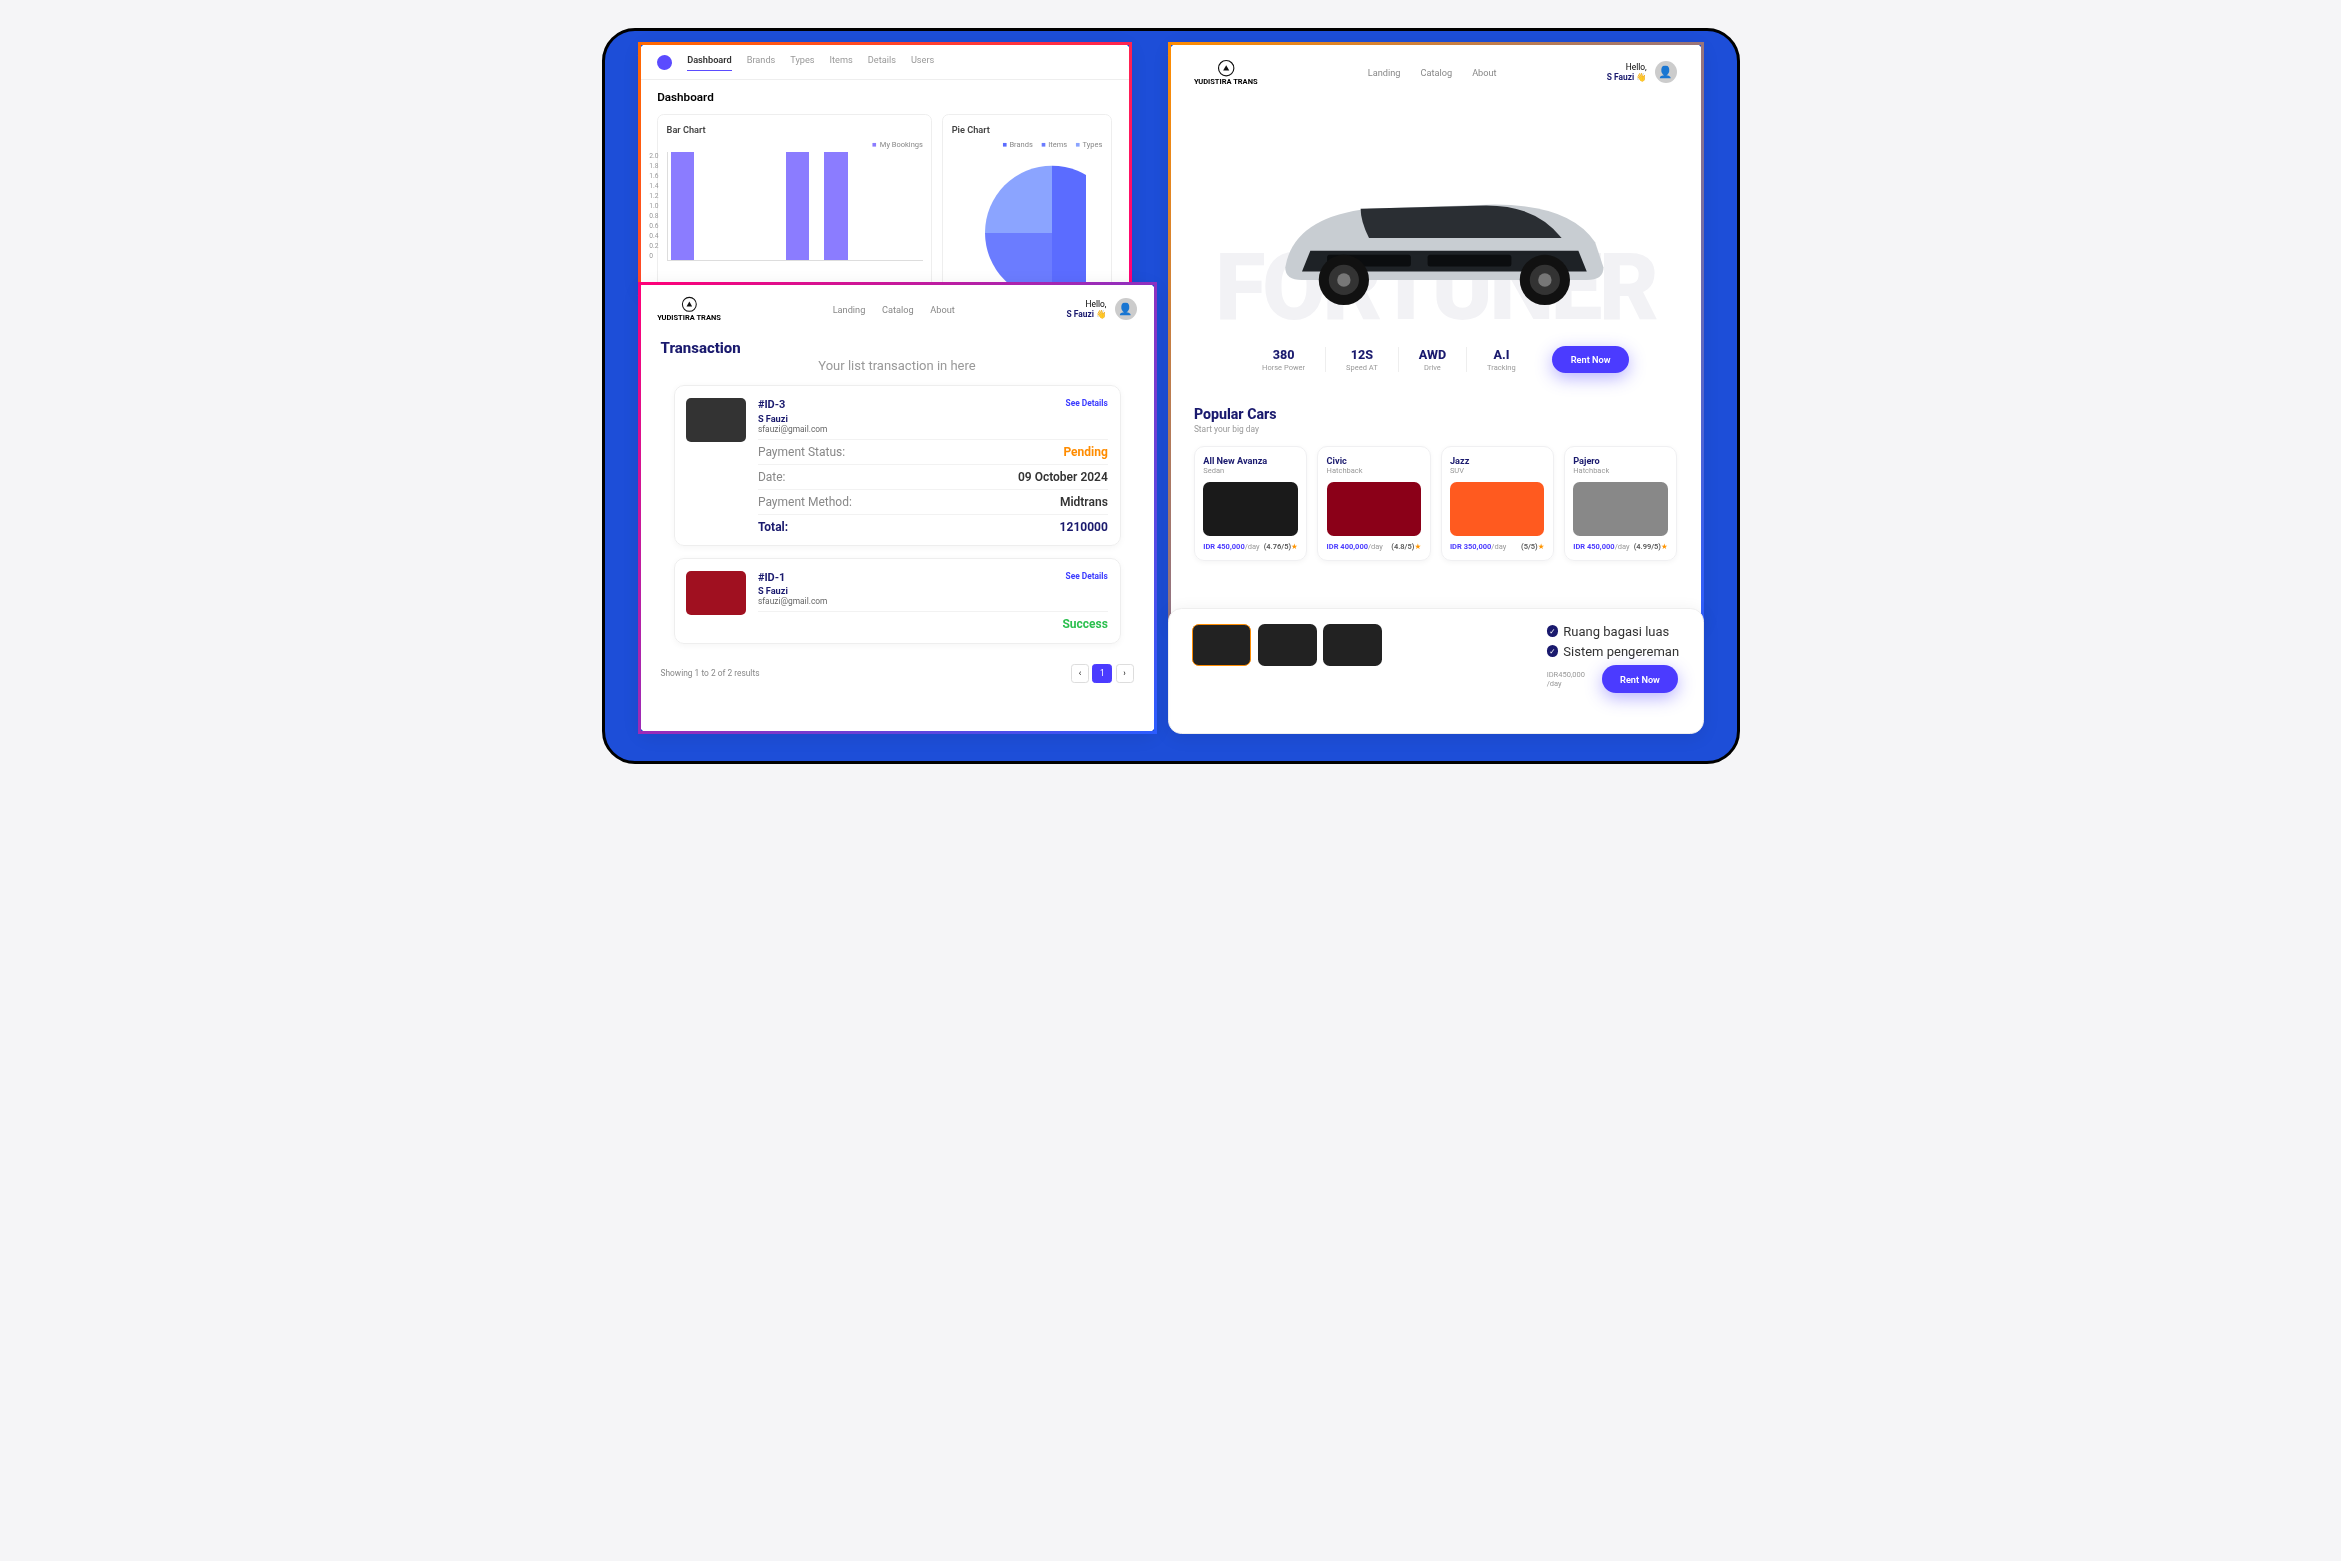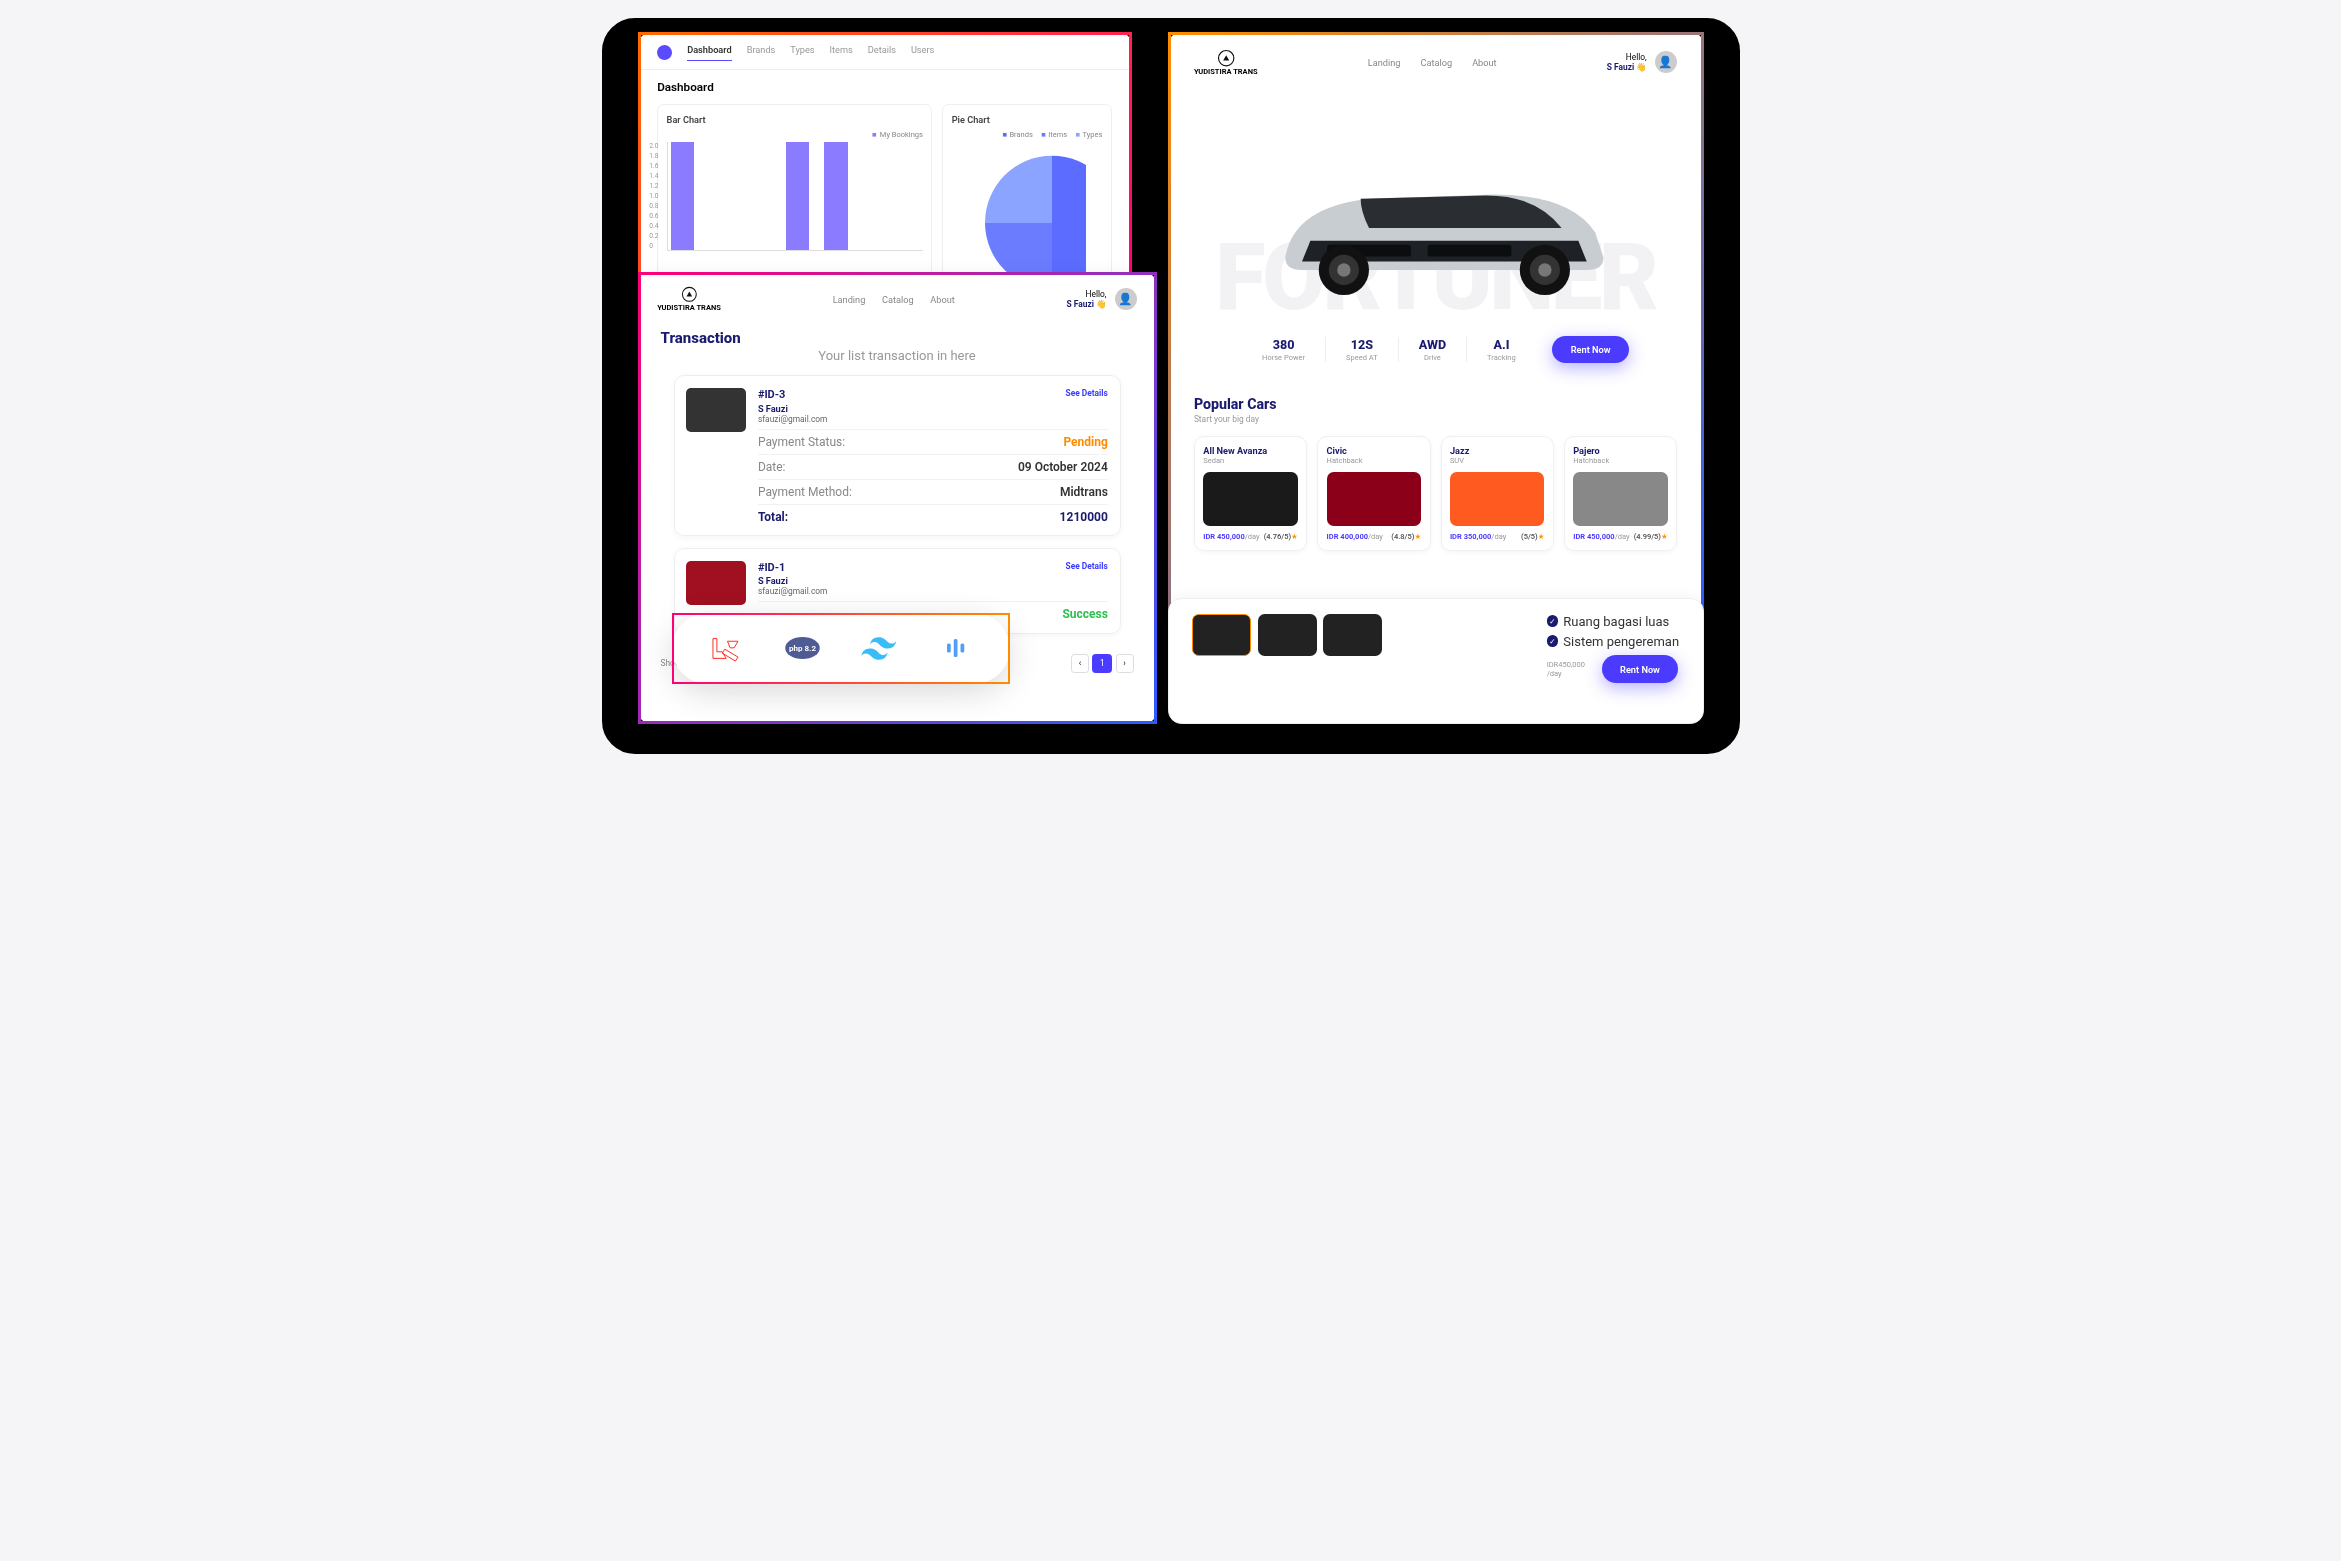--- a/index.html
+++ b/index.html
@@ -1,17 +1,17 @@
 <!DOCTYPE html>
 <html style="font-size:13.4px"><head>
 <meta charset="utf-8">
 <style>
 * { margin: 0; padding: 0; box-sizing: border-box; font-family: -apple-system, BlinkMacSystemFont, 'Segoe UI', Roboto, Arial, sans-serif; }
 body { background: #f5f5f7; padding: 16.7px; min-width: 1171px; }
-.tablet-frame { border: 3.3px solid #000; border-radius: 33px; padding: 16.7px; background: #000000; position: relative; width: 1138px; height: 736px; margin: 1px auto; overflow: hidden; }
+.tablet-frame { border: 3.3px solid #000; border-radius: 33px; padding: 16.7px; background: #1d4ed8; position: relative; width: 1138px; height: 736px; margin: 11px auto; overflow: hidden; }
 
 
 .panel { position: absolute; background: #fff; border-radius: 13.4px; box-shadow: 0 3.3px 16.7px rgba(0,0,0,0.08); overflow: hidden; }
 .panel-1 { top: 11.7px; left: 33px; width: 494px; height: 251px; border: 3.3px solid; border-image: linear-gradient(135deg, #ff6a00, #ff0077) 1; border-radius: 13.4px; }
 .panel-2 { top: 251px; left: 33px; width: 519px; height: 452px; border: 3.3px solid; border-image: linear-gradient(135deg, #ff0077, #2b5cff) 1; border-radius: 13.4px; background: #fff; z-index: 3; }
 .panel-3 { top: 11.7px; right: 33px; width: 536px; height: 586px; border: 3.3px solid; border-image: linear-gradient(135deg, #ff8c00, #2b5cff) 1; border-radius: 13.4px; }
 .panel-4 { top: 577px; right: 33px; width: 536px; height: 126px; border: 1.7px solid #eee; z-index: 1; }
 
 
 .p1-header { display: flex; align-items: center; gap: 15px; padding: 8.4px 16.7px; border-bottom: 0.8px solid #eee; }
@@ -251,45 +251,20 @@
     <div class="pagination">
       <span>Showing 1 to 2 of 2 results</span>
       <div class="pag-ctrls">
         <button class="pag-btn">‹</button>
         <button class="pag-btn active">1</button>
         <button class="pag-btn">›</button>
       </div>
     </div>
   </div>
 
-  <div class="tech-pill">
-    <div class="tech-icon">
-        <svg width="33" height="33" viewBox="0 0 50 50">
-          <path d="M6 10 L6 40 L26 40 L20 30 L12 30 L12 10 Z M28 14 L44 14 L38 24 L32 24 Z M24 26 L44 38 L40 44 L20 32 Z" fill="none" stroke="#ff2d20" stroke-width="1.5"></path>
-        </svg>
-      </div>
-    <div class="tech-icon">
-        <svg width="40" height="40" viewBox="0 0 60 40" style="font-size:28px">
-          <ellipse cx="30" cy="20" rx="28" ry="18" fill="#4f5b93"></ellipse>
-          <text x="30" y="25" text-anchor="middle" fill="#fff" font-size="13" font-weight="bold" font-family="Arial">php 8.2</text>
-        </svg>
-      </div>
-    <div class="tech-icon">
-        <svg width="37" height="37" viewBox="0 0 54 33">
-          <path d="M13.5 0C6 0 2.5 4.5 1 10.5c2.5-3 5.5-4 9-3 2 0.5 3.5 2 5 3.5 2.5 2.5 5.5 5.5 12 5.5 7.5 0 11-4.5 12.5-10.5-2.5 3-5.5 4-9 3-2-0.5-3.5-2-5-3.5C23 3 20 0 13.5 0zM1 16.5C-6.5 16.5-10 21-11.5 27c2.5-3 5.5-4 9-3 2 0.5 3.5 2 5 3.5 2.5 2.5 5.5 5.5 12 5.5 7.5 0 11-4.5 12.5-10.5-2.5 3-5.5 4-9 3-2-0.5-3.5-2-5-3.5-2.5-2.5-5.5-5.5-12-5.5z" transform="translate(12,0)" fill="#38bdf8"></path>
-        </svg>
-      </div>
-    <div class="tech-icon">
-        <svg width="30" height="30" viewBox="0 0 40 40">
-          <rect x="8" y="14" width="5" height="12" rx="2" fill="#4e9ff5"></rect>
-          <rect x="17" y="8" width="5" height="24" rx="2" fill="#4e9ff5"></rect>
-          <rect x="26" y="14" width="5" height="12" rx="2" fill="#4e9ff5"></rect>
-        </svg>
-      </div>
-  </div>
 
   <div class="panel panel-3">
     <div class="p3-header p2-header">
       <div class="p2-logo">
         <svg width="18.4" height="18.4" viewBox="0 0 24 24">
             <circle cx="12" cy="12" r="10" fill="none" stroke="#111" stroke-width="1.5"></circle>
             <path d="M8 15 L12 8 L16 15 Z" fill="#111"></path>
           </svg>
         <span>YUDISTIRA TRANS</span>
       </div>

